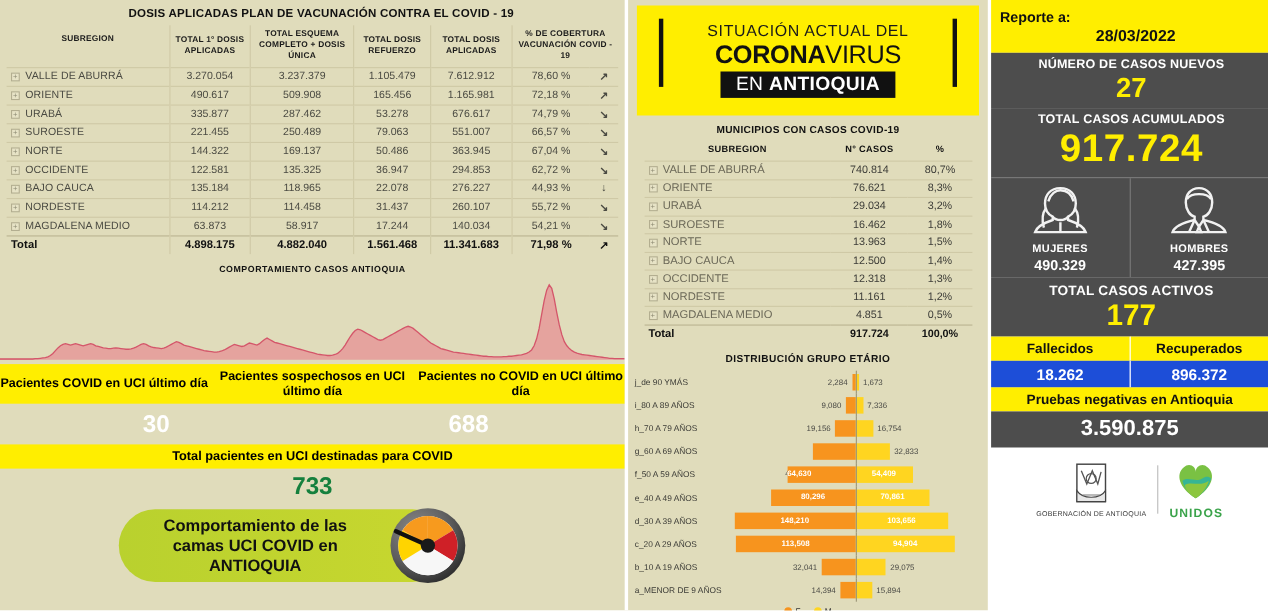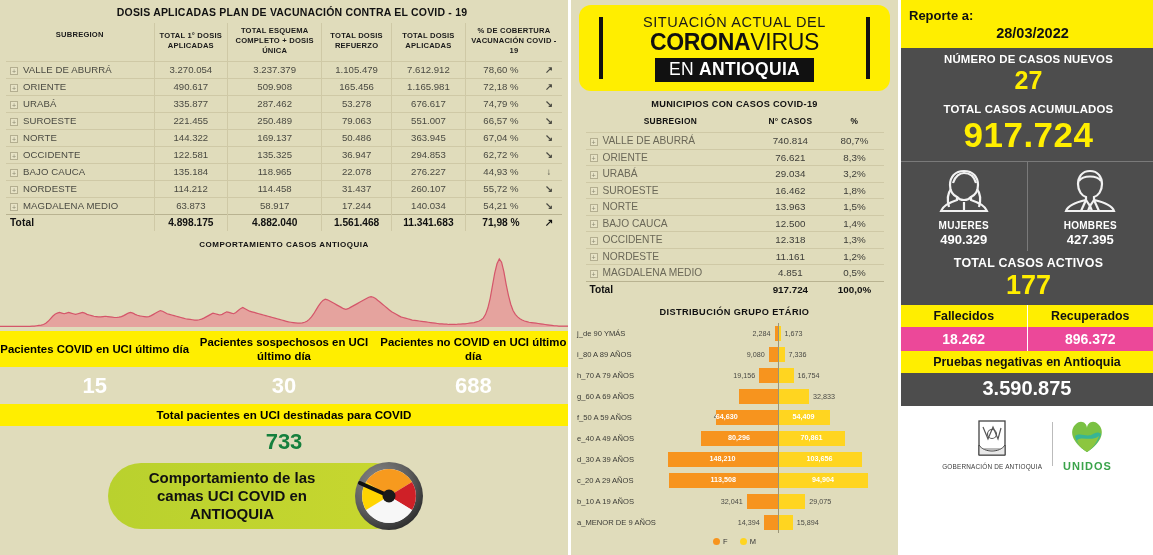--- a/index.html
+++ b/index.html
@@ -83,23 +83,23 @@
   .uci-logo { position: relative; height: 72px; margin-top: 2px; }
 
   
   .panel-center {
     width: 330px; height: 555px; background: #e0dcbb;
     border-left: 3px solid #ffffff;
     position: relative;
   }
   .corona-head {
     background: #ffee00; margin: 5px 8px 0 8px;
-    height: 86px; position: relative;
+    height: 100px; position: relative;
     display: flex; flex-direction: column;
-    align-items: center; justify-content: center; border-radius: 12px;
+    align-items: center; justify-content: center;
   }
   .corona-head .bar-l, .corona-head .bar-r {
     position: absolute; top: 12px; width: 4px; height: 62px; background:#111;
   }
   .corona-head .bar-l { left: 20px; }
   .corona-head .bar-r { right: 20px; }
   .ch-l1 { font-size: 14.5px; letter-spacing: .6px; color: #1a1a1a; }
   .ch-l2 { font-size: 23px; letter-spacing: -.3px; color:#111; margin-top: -1px;}
   .ch-l2 b { font-weight: bold; }
   .ch-l2 span { font-weight: normal; }
@@ -178,21 +178,21 @@
   .gender-row { display:flex; background:#4d4d4d; border-top:1px solid #7a7a7a; }
   .gender-cell { flex:1; text-align:center; padding: 5px 0 4px 0; }
   .gender-cell + .gender-cell { border-left: 1px solid #7a7a7a; }
   .gender-cell .gname { font-size: 10px; font-weight:bold; color:#fff; letter-spacing:.3px; margin-top:1px;}
   .gender-cell .gval { font-size: 13px; font-weight:bold; color:#fff; margin-top:1px;}
   .r-activos-lbl { font-size: 12.4px; font-weight:bold; padding: 5px 0 0 0; letter-spacing:.2px;}
   .r-activos-val { font-size: 27px; font-weight:bold; color:#ffee00; padding-bottom: 4px;}
   .two-col { display:flex; }
   .two-col > div { flex:1; text-align:center; }
   .fr-lbl { background:#ffee00; font-size:12.4px; font-weight:bold; color:#111; padding: 4px 0; }
-  .fr-val { background:#ec4899; font-size:14px; font-weight:bold; color:#fff; padding: 4px 0; }
+  .fr-val { background:#1d4ed8; font-size:14px; font-weight:bold; color:#fff; padding: 4px 0; }
   .sep-v { border-left: 1px solid #fff; }
   .pn-lbl { background:#ffee00; font-size:12.4px; font-weight:bold; color:#111; padding: 4px 0; text-align:center;}
   .pn-val { background:#4d4d4d; font-size:20px; font-weight:bold; color:#fff; padding: 4px 0 6px 0; text-align:center;}
   .logos { display:flex; align-items:center; justify-content:center; gap:10px; padding-top: 10px; background:#fff;}
   .logo-block { display:flex; flex-direction:column; align-items:center; }
   .logo-cap { font-size: 6.4px; color:#3a3a3a; letter-spacing:.2px; margin-top:2px; }
   .logo-cap.green { color:#3aa34a; font-size: 11px; font-weight:bold; letter-spacing:1px;}
   .logo-div { width:1px; height:44px; background:#bbb; }
 </style>
 </head>
@@ -315,21 +315,20 @@
           <path d="M0.00,73.37 L2.29,73.37 L4.58,73.37 L6.87,73.37 L9.16,73.37 L11.45,73.37 L13.74,73.37 L16.03,73.37 L18.32,73.37 L20.61,73.37 L22.90,73.37 L25.19,73.37 L27.48,73.37 L29.77,73.37 L32.06,73.05 L34.35,73.05 L36.65,72.73 L38.94,72.42 L41.23,72.10 L43.52,71.47 L45.81,70.20 L48.10,68.31 L50.39,65.78 L52.68,63.25 L54.97,61.35 L57.26,60.08 L59.55,59.45 L61.84,60.08 L64.13,60.72 L66.42,60.08 L68.71,59.45 L71.00,60.08 L73.29,60.72 L75.58,61.35 L77.87,60.72 L80.16,60.08 L82.45,59.45 L84.74,60.08 L87.03,61.35 L89.32,61.98 L91.61,62.61 L93.90,63.25 L96.19,63.56 L98.48,63.88 L100.77,63.88 L103.06,63.56 L105.35,63.25 L107.65,63.56 L109.94,63.88 L112.23,64.20 L114.52,64.51 L116.81,64.51 L119.10,64.20 L121.39,63.56 L123.68,62.61 L125.97,61.35 L128.26,60.08 L130.55,59.45 L132.84,60.08 L135.13,61.35 L137.42,62.30 L139.71,62.93 L142.00,63.25 L144.29,63.56 L146.58,63.88 L148.87,63.56 L151.16,62.61 L153.45,61.35 L155.74,60.08 L158.03,58.82 L160.32,57.55 L162.61,58.19 L164.90,59.45 L167.19,60.72 L169.48,61.35 L171.77,61.98 L174.06,62.61 L176.35,63.25 L178.65,63.88 L180.94,64.51 L183.23,65.14 L185.52,65.78 L187.81,66.09 L190.10,66.41 L192.39,66.73 L194.68,67.04 L196.97,67.04 L199.26,66.73 L201.55,66.09 L203.84,65.14 L206.13,63.88 L208.42,62.61 L210.71,61.35 L213.00,60.08 L215.29,60.72 L217.58,61.35 L219.87,61.98 L222.16,61.35 L224.45,60.08 L226.74,58.82 L229.03,59.45 L231.32,60.08 L233.61,60.72 L235.90,59.45 L238.19,57.55 L240.48,55.66 L242.77,54.39 L245.06,55.66 L247.35,56.92 L249.65,58.19 L251.94,58.82 L254.23,59.45 L256.52,60.08 L258.81,60.72 L261.10,61.35 L263.39,61.98 L265.68,62.61 L267.97,63.25 L270.26,63.88 L272.55,64.51 L274.84,65.14 L277.13,65.78 L279.42,66.41 L281.71,67.04 L284.00,67.67 L286.29,68.31 L288.58,68.94 L290.87,69.26 L293.16,69.57 L295.45,69.89 L297.74,70.20 L300.03,70.20 L302.32,69.89 L304.61,69.26 L306.90,68.31 L309.19,66.41 L311.48,63.88 L313.77,60.72 L316.06,56.92 L318.35,53.13 L320.65,49.96 L322.94,47.43 L325.23,46.17 L327.52,46.80 L329.81,48.07 L332.10,49.33 L334.39,50.60 L336.68,51.86 L338.97,53.13 L341.26,54.39 L343.55,55.66 L345.84,56.29 L348.13,55.66 L350.42,54.39 L352.71,53.13 L355.00,51.86 L357.29,50.60 L359.58,49.33 L361.87,48.07 L364.16,46.80 L366.45,45.53 L368.74,44.27 L371.03,43.64 L373.32,44.27 L375.61,45.53 L377.90,47.43 L380.19,49.33 L382.48,51.23 L384.77,53.13 L387.06,55.02 L389.35,56.92 L391.65,58.82 L393.94,60.08 L396.23,61.35 L398.52,62.61 L400.81,63.88 L403.10,64.51 L405.39,65.14 L407.68,65.78 L409.97,66.41 L412.26,67.04 L414.55,67.36 L416.84,67.67 L419.13,67.99 L421.42,68.31 L423.71,68.62 L426.00,68.94 L428.29,69.26 L430.58,69.57 L432.87,69.89 L435.16,70.20 L437.45,70.52 L439.74,70.84 L442.03,70.84 L444.32,71.15 L446.61,71.15 L448.90,71.47 L451.19,71.47 L453.48,71.47 L455.77,71.47 L458.06,71.15 L460.35,71.15 L462.65,70.84 L464.94,70.84 L467.23,70.52 L469.52,70.20 L471.81,69.89 L474.10,69.57 L476.39,68.94 L478.68,68.31 L480.97,67.04 L483.26,65.14 L485.55,61.35 L487.84,55.02 L490.13,45.53 L492.42,32.88 L494.71,20.23 L497.00,10.74 L499.29,6.00 L501.58,9.16 L503.87,18.65 L506.16,31.30 L508.45,42.37 L510.74,51.23 L513.03,57.55 L515.32,61.35 L517.61,63.88 L519.90,65.78 L522.19,67.04 L524.48,67.99 L526.77,68.62 L529.06,69.26 L531.35,69.57 L533.65,69.89 L535.94,70.20 L538.23,70.52 L540.52,70.84 L542.81,71.15 L545.10,71.47 L547.39,71.79 L549.68,72.10 L551.97,72.42 L554.26,72.73 L556.55,72.73 L558.84,73.05 L561.13,73.05 L563.42,73.05 L565.71,73.05 L568.00,73.05 " fill="none" stroke="#d4566a" stroke-width="1.2"></path>
         </svg>
     </div>
 
     <div class="uci-bar">
       <div class="cell">Pacientes COVID en UCI último día</div>
       <div class="cell">Pacientes sospechosos en UCI último día</div>
       <div class="cell">Pacientes no COVID en UCI último día</div>
     </div>
     <div class="uci-vals">
-      <div class="cell">15</div>
       <div class="cell">30</div>
       <div class="cell">688</div>
     </div>
     <div class="uci-total-bar">Total pacientes en UCI destinadas para COVID</div>
     <div class="uci-total-val">733</div>
 
     <div class="uci-logo">
       <svg width="568" height="72" viewBox="0 0 568 72">
         <defs>
           <linearGradient id="greenGrad" x1="0" y1="0" x2="1" y2="0">

